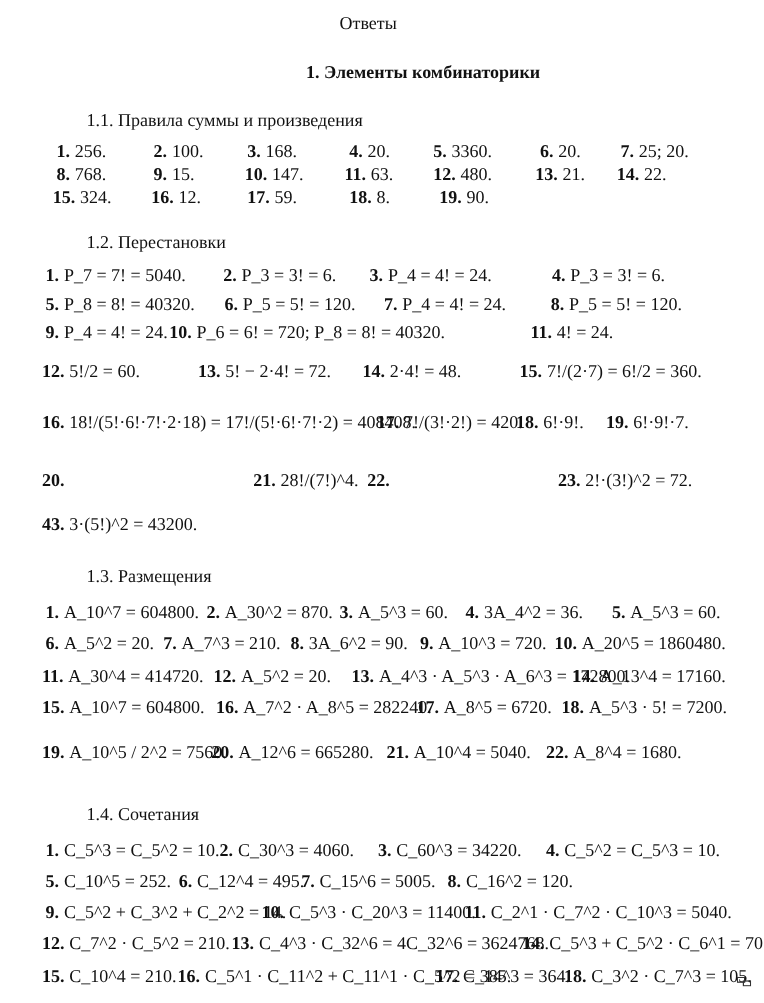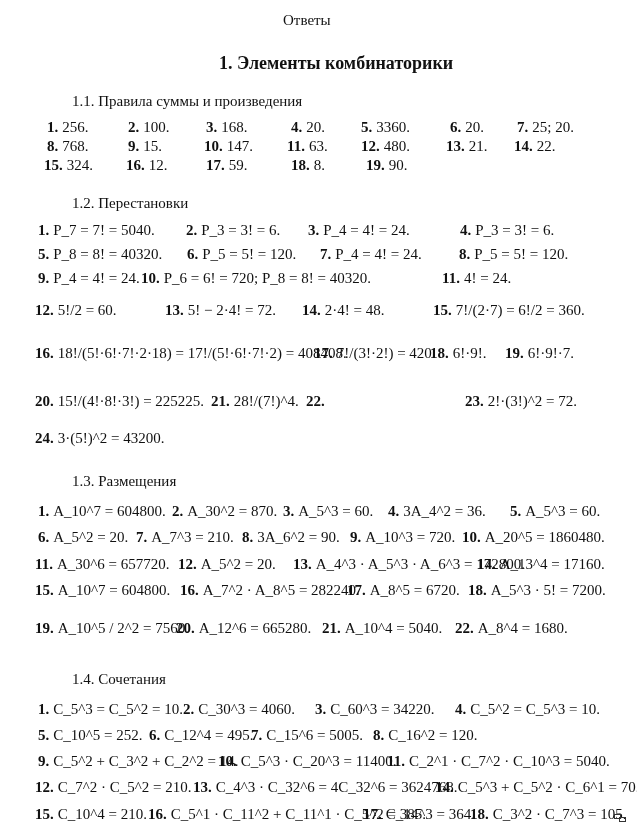--- a/index.html
+++ b/index.html
@@ -2,21 +2,21 @@
 <html><head>
 <meta charset="utf-8">
 <style>
   html, body { margin:0; padding:0; background:#ffffff; }
   body {
     width:637px; height:836px; overflow:hidden; position:relative;
     font-family:"Liberation Serif", "DejaVu Serif", serif; color:#111;
   }
   .abs { position:absolute; white-space:nowrap; }
   .title { font-size:15px; }
-  .chapter { font-size:18px; font-weight:bold; }
+  .chapter { font-size:15px; font-weight:bold;margin-left:36px; }
   .section { font-size:15px; }
   .item { position:absolute; white-space:nowrap; display:inline-flex; align-items:center; }
   .num { font-weight:bold; margin-right:4px; }
   .corner-icon { position:absolute; left:614px; top:814px; width:12px; height:8px; }
 </style>
 </head>
 <body>
 
 <div>
 
@@ -184,36 +184,35 @@
         <b class="num">18.</b>
         <span>6!·9!.</span>
       </span>
     <span class="item" style="left:505px;top:345px;">
         <b class="num">19.</b>
         <span>6!·9!·7.</span>
       </span>
 
     <span class="item" style="left:35px;top:393px;">
         <b class="num">20.</b>
-        <span>15!/(4!·8!·3!) = 225225.</span>
       </span>
     <span class="item" style="left:211px;top:393px;">
         <b class="num">21.</b>
         <span>28!/(7!)^4.</span>
       </span>
     <span class="item" style="left:306px;top:393px;">
         <b class="num">22.</b>
       </span>
     <span class="item" style="left:465px;top:393px;">
         <b class="num">23.</b>
         <span>2!·(3!)^2 = 72.</span>
       </span>
 
     <span class="item" style="left:35px;top:430px;">
-        <b class="num">24.</b>
+        <b class="num">43.</b>
         <span>3·(5!)^2 = 43200.</span>
       </span>
   </div>
 
   <div class="abs section" style="left:72px;top:473px;">1.3.  Размещения</div>
   <div style="font-size:15px;">
     <span class="item" style="left:38px;top:503px;">
         <b class="num">1.</b>
         <span>A_10^7 = 604800.</span>
       </span>
@@ -250,21 +249,21 @@
         <b class="num">9.</b>
         <span>A_10^3 = 720.</span>
       </span>
     <span class="item" style="left:462px;top:529px;">
         <b class="num">10.</b>
         <span>A_20^5 = 1860480.</span>
       </span>
 
     <span class="item" style="left:35px;top:556px;">
         <b class="num">11.</b>
-        <span>A_30^6 = 657720.</span>
+        <span>A_30^4 = 414720.</span>
       </span>
     <span class="item" style="left:178px;top:556px;">
         <b class="num">12.</b>
         <span>A_5^2 = 20.</span>
       </span>
     <span class="item" style="left:293px;top:556px;">
         <b class="num">13.</b>
         <span>A_4^3 · A_5^3 · A_6^3 = 172800.</span>
       </span>
     <span class="item" style="left:477px;top:556px;">

